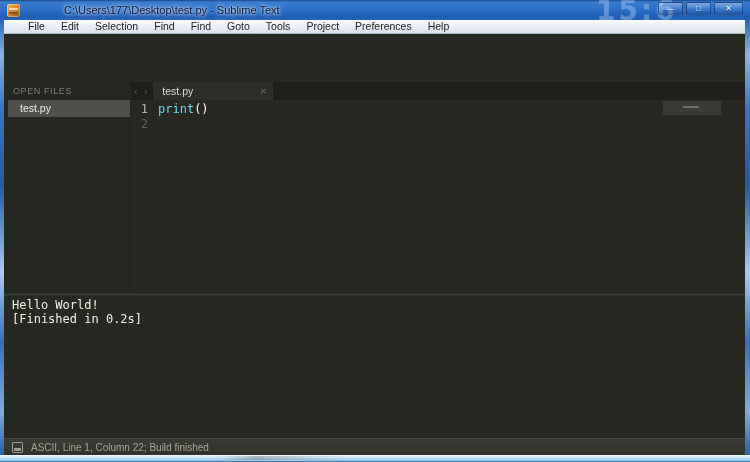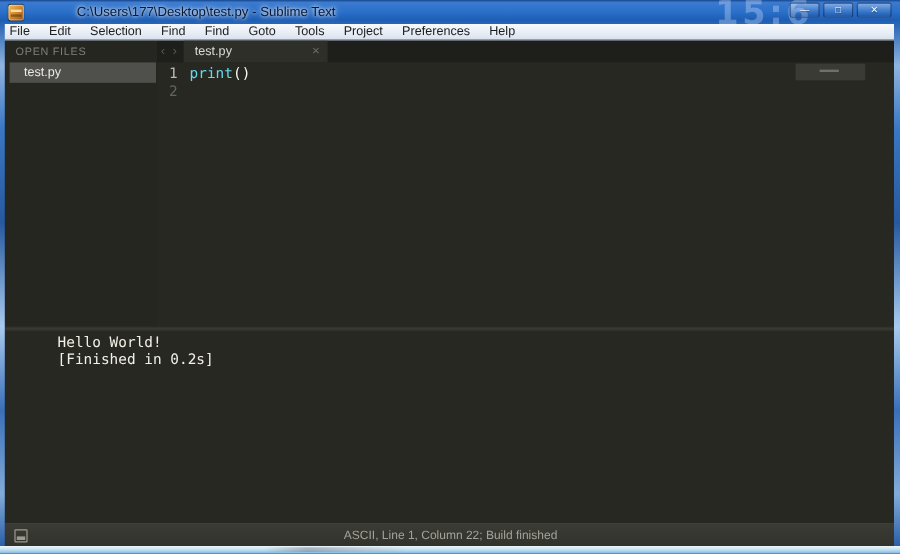--- a/index.html
+++ b/index.html
@@ -27,40 +27,40 @@
   .ctrl { width:25px; height:13px; border:1px solid rgba(16,40,84,0.6); border-radius:2px;
     background:linear-gradient(180deg,rgba(255,255,255,0.38),rgba(255,255,255,0.10) 48%,rgba(0,0,30,0.12));
     color:#fff; font-size:8px; line-height:11px; text-align:center;
     text-shadow:0 1px 1px rgba(0,0,0,0.5); }
   .ctrl.close { width:29px; }
 
   
   .menubar { position:absolute; top:20px; left:0; width:750px; height:14px;
     background:linear-gradient(180deg,#f7fafd 0%,#e7edf5 60%,#d9e1ed 100%);
     border-bottom:1px solid #a8b4c6;
-    display:flex; align-items:center; padding-left:0; }
+    display:flex; align-items:center; padding-left:20px; }
   .menu-item { font-size:10.5px; color:#1d1d1d; padding:0 8px; line-height:13px; }
 
   
   .frame-left, .frame-right { position:absolute; top:20px; height:435px;
     background:linear-gradient(180deg,#2a65b4 0%,#8fb4e0 8%,#3a77c4 20%,#27599f 38%,
       #a9caee 58%,#3a6fb8 74%,#83abd9 90%,#2a5fa8 100%); }
   .frame-left { left:0; width:4px; }
   .frame-right { right:0; width:5px; }
   .frame-bottom { position:absolute; bottom:0; left:0; width:750px; height:7px;
     background:linear-gradient(180deg,#eef6fb 0%,#cfe6f4 35%,#9ecbe8 70%,#6fa9d5 100%);
     box-shadow:inset 0 -1px 0 #4d86b8; }
   .frame-bottom .streak { position:absolute; left:220px; top:1px; width:120px; height:4px;
     background:linear-gradient(90deg,transparent,rgba(110,120,130,0.45) 30%,rgba(150,160,170,0.4) 60%,transparent); }
 
   
   .app { position:absolute; top:34px; left:4px; width:741px; height:421px;
     background:var(--c-editor-bg,#272822); display:flex; flex-direction:column; }
 
-  .main { height:268px; display:flex; }
+  .main { height:268px; display:flex;margin-top:48px; }
 
   
   .sidebar { width:127px; background:var(--c-sidebar-bg,#252620); flex:0 0 auto; }
   .sidebar-header { height:18px; line-height:19px; padding-left:9px; font-size:9px;
     letter-spacing:0.6px; color:#7f8078; }
   .sidebar-item { margin-left:4px; margin-right:1px; height:17px; line-height:17px;
     background:var(--c-selection-gray,#4f4f4c); color:#eceae2; font-size:10.5px;
     padding-left:12px; }
 
   
@@ -85,31 +85,31 @@
   .minimap { position:absolute; top:0; right:0; width:84px; height:100%; }
   .minimap-viewport { margin-top:1px; margin-left:2px; width:58px; height:14px;
     background:rgba(255,255,255,0.09); position:relative; }
   .minimap-line { position:absolute; left:20px; top:5px; width:16px; height:2px;
     background:rgba(170,180,170,0.45); }
 
   
   .divider { height:4px;
     background:linear-gradient(180deg,#2b2c25 0%,#393a32 50%,#2b2c25 100%); }
   .output { height:180px; padding:2px 0 0 8px; color:var(--c-output-text,#f2f0e6);
-    font-family:"DejaVu Sans Mono",monospace; font-size:12px; line-height:14px;margin-left:36px; }
+    font-family:"DejaVu Sans Mono",monospace; font-size:12px; line-height:14px; }
 
   
   .statusbar { height:21px; background:linear-gradient(180deg,#3b3b35 0%,var(--c-status-bg,#32322c) 100%);
     border-top:1px solid #46463f; display:flex; align-items:center;
     padding:0 25px 0 8px; font-size:10px; color:var(--c-status-text,#a3a399); }
   .panel-icon { width:11px; height:11px; border:1px solid #9b9b91; border-radius:1px;
     position:relative; margin-right:8px; flex:0 0 auto; }
   .panel-icon i { position:absolute; left:1px; right:1px; bottom:1px; height:3px;
     background:#9b9b91; }
-  .status-left { flex:1;text-align:center; }
+  .status-left { flex:1; }
   .status-right { display:flex; }
   .status-right span { margin-left:34px; min-width:40px; text-align:center; }
 </style>
 </head>
 <body>
 
 <div class="window">
 
   <div class="titlebar">
     <span class="bg-clock">15:6</span>

